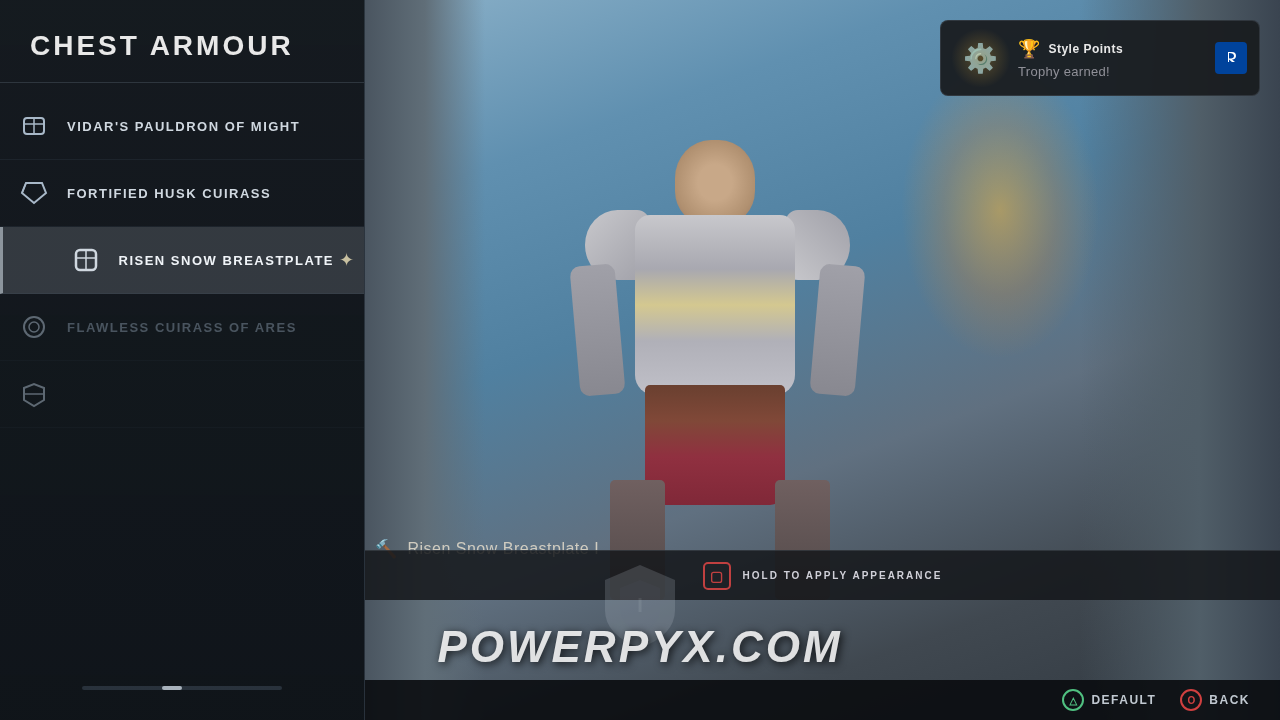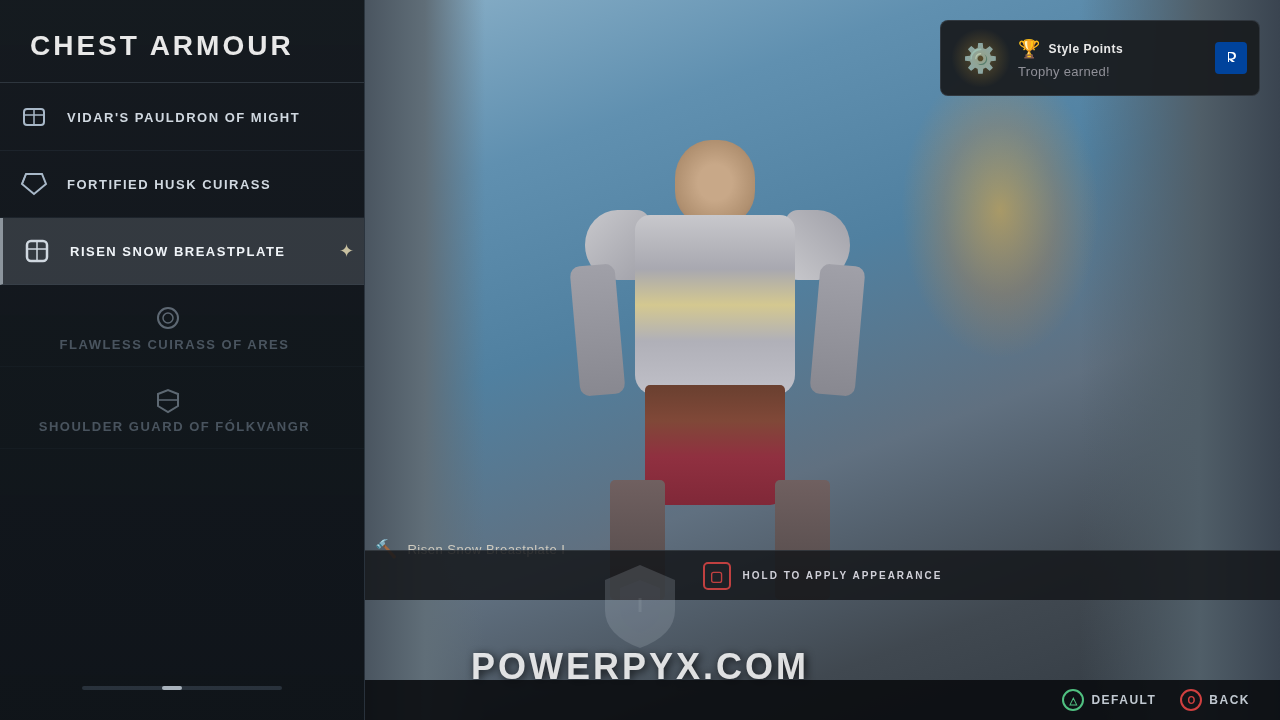--- a/index.html
+++ b/index.html
@@ -177,46 +177,46 @@
     }
 
     .sidebar-title {
       padding: 30px 20px 20px 30px;
       color: #e8e8e8;
       font-size: 28px;
       font-weight: 700;
       letter-spacing: 3px;
       text-transform: uppercase;
       border-bottom: 1px solid rgba(150, 170, 190, 0.2);
-      margin-bottom: 1px;
+      margin-bottom: 10px;
     }
 
     .armor-list {
       list-style: none;
       padding: 0;
     }
 
     .armor-item {
       display: flex;
       align-items: center;
       padding: 14px 30px 14px 15px;
       cursor: pointer;
       border-bottom: 1px solid rgba(80, 100, 120, 0.15);
       transition: background 0.2s;
       position: relative;
     }
 
     .armor-item.selected {
       background: rgba(180, 190, 200, 0.2);
       border-left: 3px solid rgba(200, 210, 220, 0.6);
+      justify-content: flex-end;
     }
 
     .armor-item.dimmed {
       opacity: 0.5;
-      flex-direction: column;
     }
 
     .armor-icon {
       width: 38px;
       height: 38px;
       margin-right: 14px;
       flex-shrink: 0;
       display: flex;
       align-items: center;
       justify-content: center;
@@ -369,21 +369,21 @@
       gap: 10px;
     }
 
     .item-icon-small {
       color: #c0b0a0;
       font-size: 18px;
     }
 
     .item-name-text {
       color: #d0ccc0;
-      font-size: 13px;
+      font-size: 16px;
       font-weight: 500;
       letter-spacing: 0.5px;
     }
 
     
     .apply-bar {
       position: absolute;
       bottom: 120px;
       left: 365px;
       right: 0;
@@ -413,29 +413,30 @@
       color: #d0d0d8;
       font-size: 10px;
       font-weight: 600;
       letter-spacing: 2px;
       text-transform: uppercase;
     }
 
     
     .watermark {
       position: absolute;
-      bottom: 32px;
+      bottom: 48px;
       left: 50%;
       transform: translateX(-50%);
       color: rgba(255, 255, 255, 0.85);
-      font-size: 36px;
+      font-size: 44px;
       font-weight: 900;
       letter-spacing: 3px;
       text-shadow: 2px 2px 8px rgba(0,0,0,0.8);
       white-space: nowrap;
+      font-style: italic;
     }
 
     
     .shield-emblem {
       position: absolute;
       bottom: 80px;
       left: 50%;
       transform: translateX(-50%);
       width: 80px;
       height: 80px;
@@ -561,21 +562,20 @@
       <span class="armor-name">FLAWLESS CUIRASS OF ARES</span>
 
     </li>
       <li class="armor-item dimmed">
       <div class="armor-icon">
         <svg viewBox="0 0 32 32">
             <path d="M6 10 L16 6 L26 10 L26 22 L16 28 L6 22 Z" fill="none" stroke="#a8b8c8" stroke-width="2"></path>
             <line x1="6" y1="16" x2="26" y2="16" stroke="#a8b8c8" stroke-width="1.5"></line>
           </svg>
       </div>
-      <span class="armor-name">SHOULDER GUARD OF FÓLKVANGR</span>
 
     </li>
     </ul>
 
   <div class="scroll-bar-container">
     <div class="scroll-thumb"></div>
   </div>
 </div>
 
 <div class="trophy-notification">

